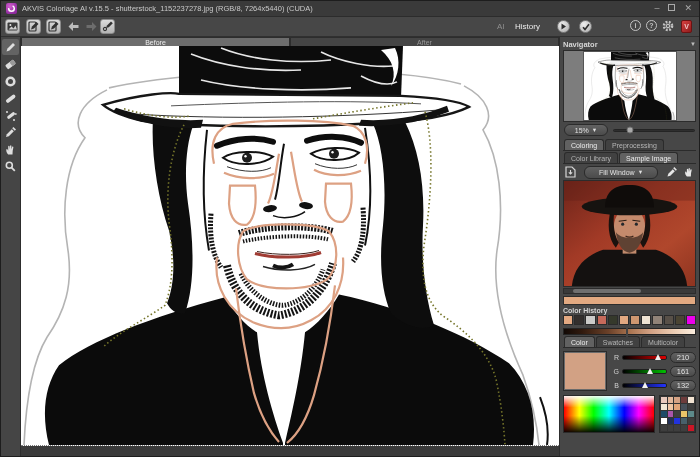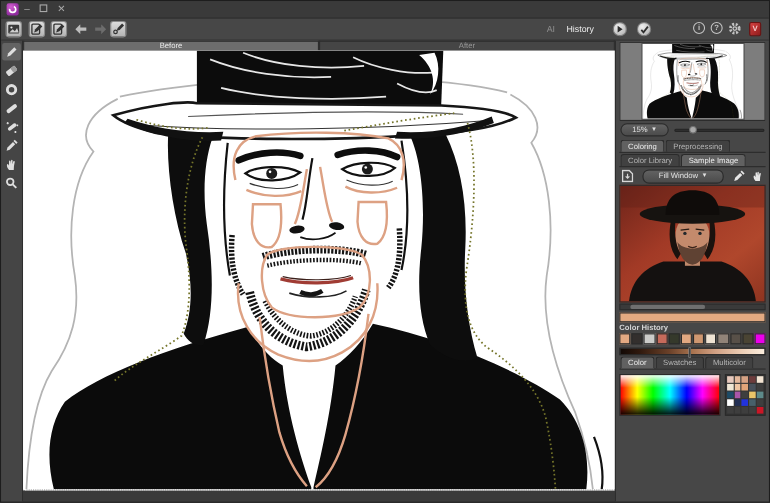--- a/index.html
+++ b/index.html
@@ -219,20 +219,21 @@
       </symbol>
     </defs>
   </svg>
 
   <div class="titlebar">
     <div class="appicon">
       <svg width="9" height="9" viewBox="0 0 9 9">
           <circle cx="4.5" cy="4.5" r="2.8" fill="none" stroke="#fff" stroke-width="1.5" stroke-dasharray="9 5"></circle>
         </svg>
     </div>
+    <div class="title-text">AKVIS Coloriage AI v.15.5 - shutterstock_1152237278.jpg (RGB/8, 7264x5440) (CUDA)</div>
     <div class="winbtns">
       <span class="winbtn">–</span>
       <span class="winbtn"><span class="sq"></span></span>
       <span class="winbtn">✕</span>
     </div>
   </div>
 
   <div class="topbar">
     <div class="tb-btn" style="left:4px">
       <svg width="11" height="11" viewBox="0 0 11 11">
@@ -366,20 +367,24 @@
   <div class="viewport">
     <div class="canvas-img">
       <svg viewBox="0 0 538 400" preserveAspectRatio="none">
           <use href="#portrait"></use>
         </svg>
     </div>
   </div>
 
   <div class="rpanel">
 
+    <div class="sec-head">
+      <span>Navigator</span>
+      <span class="caret">▼</span>
+    </div>
 
     <div class="thumb">
       <svg width="92" height="68" viewBox="0 0 538 400" preserveAspectRatio="none">
           <use href="#portrait"></use>
         </svg>
     </div>
 
     <div class="zoomrow">
       <div class="pill zoom-btn">
         <span>15%</span>
@@ -454,20 +459,46 @@
     <div class="shadebar">
       <div class="shade-mark" style="left: 48%;"></div>
     </div>
 
     <div class="tabsrow">
       <div class="ptab active">Color</div>
       <div class="ptab">Swatches</div>
       <div class="ptab">Multicolor</div>
     </div>
 
+    <div class="rgbwrap">
+      <div class="bigswatch" style="background: rgb(210, 161, 132);"></div>
+      <div class="chans">
+        <div class="chan">
+          <span class="lbl">R</span>
+          <div class="track" style="background: linear-gradient(to right, rgb(0, 0, 0), rgb(224, 0, 0));">
+              <div class="handle" style="left: 82.3529%;"></div>
+            </div>
+          <div class="pill valbox">210</div>
+        </div>
+        <div class="chan">
+          <span class="lbl">G</span>
+          <div class="track" style="background: linear-gradient(to right, rgb(0, 0, 0), rgb(0, 192, 0));">
+              <div class="handle" style="left: 63.1373%;"></div>
+            </div>
+          <div class="pill valbox">161</div>
+        </div>
+        <div class="chan">
+          <span class="lbl">B</span>
+          <div class="track" style="background: linear-gradient(to right, rgb(0, 0, 0), rgb(34, 51, 255));">
+              <div class="handle" style="left: 51.7647%;"></div>
+            </div>
+          <div class="pill valbox">132</div>
+        </div>
+      </div>
+    </div>
 
     <div class="pickrow">
       <div class="rainbow"></div>
       <div class="sgrid">
           <div class="cell" style="background: rgb(231, 201, 189);"></div>
           <div class="cell" style="background: rgb(228, 184, 156);"></div>
           <div class="cell" style="background: rgb(213, 162, 132);"></div>
           <div class="cell" style="background: rgb(109, 60, 60);"></div>
           <div class="cell" style="background: rgb(243, 228, 211);"></div>
           <div class="cell" style="background: rgb(240, 231, 213);"></div>

